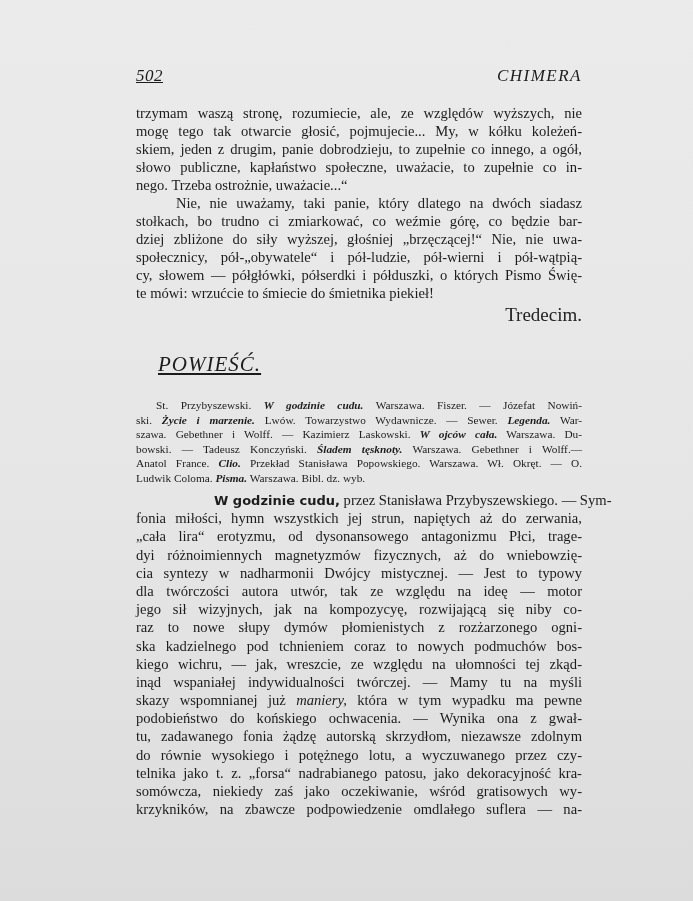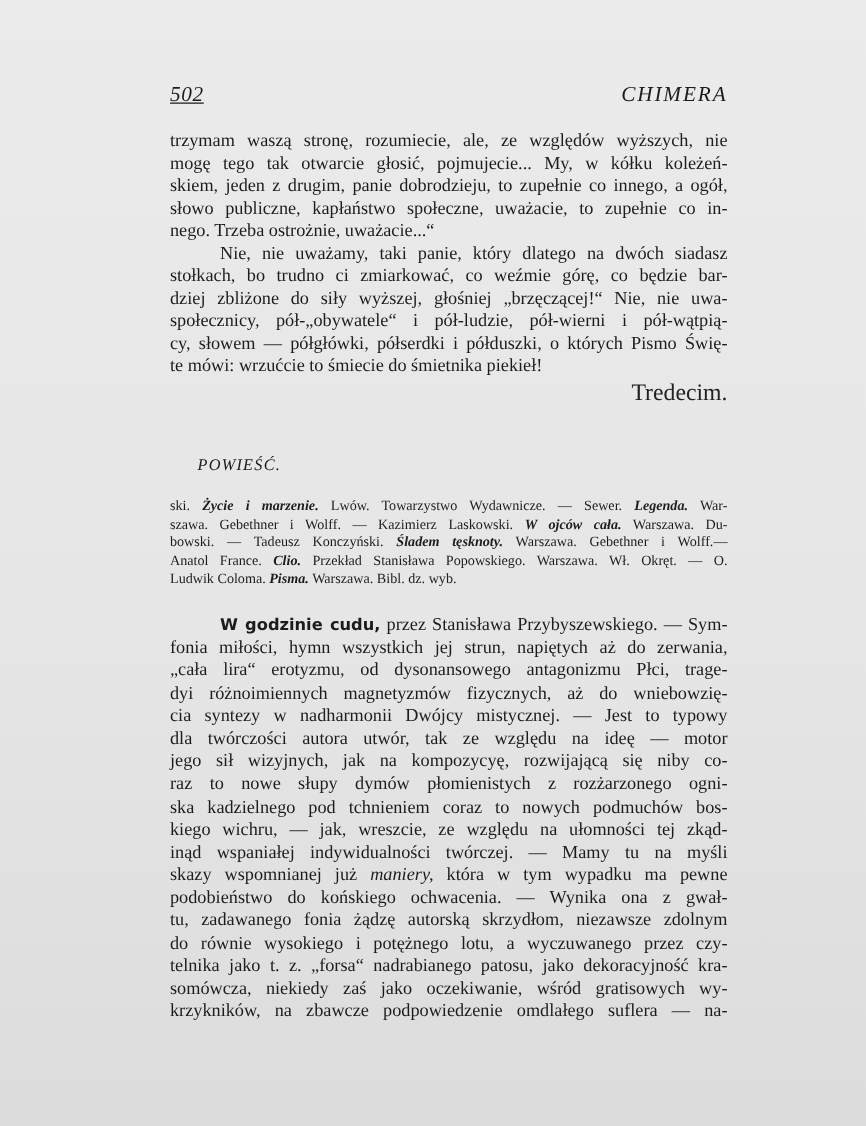--- a/index.html
+++ b/index.html
@@ -16,30 +16,30 @@
   .journal-title { position: absolute; right: 0; top: 0; font-style: italic; font-size: 17px; letter-spacing: 1.5px; }
 
   .body-text { position: absolute; left: 0; width: 446px; font-size: 14.6px; line-height: 18px; }
   .line { display: block; white-space: nowrap; text-align: justify; text-align-last: justify; height: 18px; }
   .line.last { text-align-last: left; }
   .indent { padding-left: 40px; }
 
   .block1 { top: 104px; }
   .signature { position: absolute; top: 304px; right: 0; font-family: Liberation Serif, serif; font-size: 19px; color: #222; }
 
-  .section-title { position: absolute; top: 364px; left: 22px; font-style: italic; font-size: 13px; letter-spacing: 1px; }
+  .section-title { position: absolute; top: 352px; left: 22px; font-style: italic; font-size: 21px; letter-spacing: 1px; text-decoration: underline; }
 
   .biblio { position: absolute; top: 398px; left: 0; width: 446px; font-size: 11.3px; line-height: 14.6px; }
   .biblio .line { height: 14.6px; }
   .biblio .indent { padding-left: 20px; }
   .bt { font-style: italic; font-weight: bold; }
 
   .block2 { top: 491px; line-height: 18.2px; }
   .block2 .line { height: 18.2px; }
-  .lead { font-family: "DejaVu Sans", "Liberation Sans", sans-serif; font-weight: bold; font-size: 13px; }
+  .lead { font-family: "DejaVu Sans", "Liberation Sans", sans-serif; font-weight: bold; font-size: 13px; margin-left: 38px; }
   em { font-style: italic; }
 </style>
 </head>
 <body>
 
 <div class="page">
   <div class="running-head">
     <span class="page-number">502</span>
     <span class="journal-title">CHIMERA</span>
   </div>
@@ -56,20 +56,21 @@
     <span class="line">społecznicy, pół-„obywatele“ i pół-ludzie, pół-wierni i pół-wątpią-</span>
     <span class="line">cy, słowem — półgłówki, półserdki i półduszki, o których Pismo Świę-</span>
     <span class="line last">te mówi: wrzućcie to śmiecie do śmietnika piekieł!</span>
   </div>
 
   <div class="signature">Tredecim.</div>
 
   <div class="section-title">POWIEŚĆ.</div>
 
   <div class="biblio" id="biblio">
+      <span class="line indent"><span>St. Przybyszewski. </span><em class="bt">W godzinie cudu.</em><span> Warszawa. Fiszer. — Józefat Nowiń-</span></span>
       <span class="line"><span>ski. </span><em class="bt">Życie i marzenie.</em><span> Lwów. Towarzystwo Wydawnicze. — Sewer. </span><em class="bt">Legenda.</em><span> War-</span></span>
       <span class="line"><span>szawa. Gebethner i Wolff. — Kazimierz Laskowski. </span><em class="bt">W ojców cała.</em><span> Warszawa. Du-</span></span>
       <span class="line"><span>bowski. — Tadeusz Konczyński. </span><em class="bt">Śladem tęsknoty.</em><span> Warszawa. Gebethner i Wolff.—</span></span>
       <span class="line"><span>Anatol France. </span><em class="bt">Clio.</em><span> Przekład Stanisława Popowskiego. Warszawa. Wł. Okręt. — O.</span></span>
       <span class="line last"><span>Ludwik Coloma. </span><em class="bt">Pisma.</em><span> Warszawa. Bibl. dz. wyb.</span></span>
     </div>
 
   <div class="body-text block2" id="review">
       <span class="line indent"><span class="lead">W godzinie cudu,</span><span> przez Stanisława Przybyszewskiego. — Sym-</span></span>
       <span class="line"><span>fonia miłości, hymn wszystkich jej strun, napiętych aż do zerwania,</span></span>

